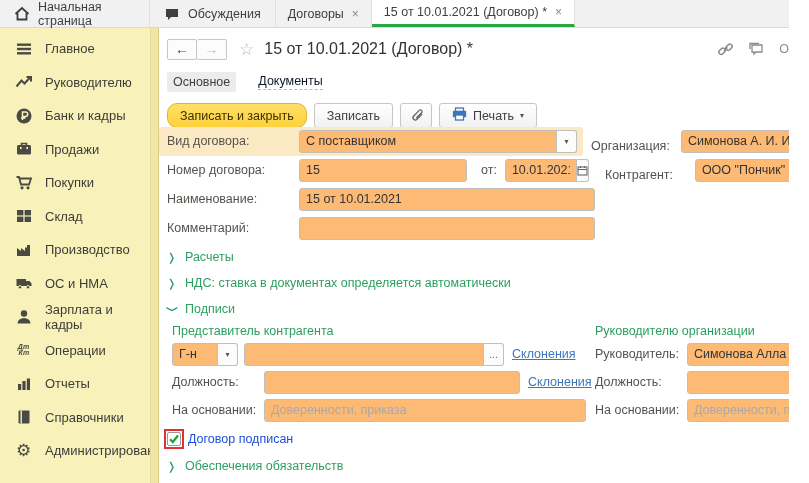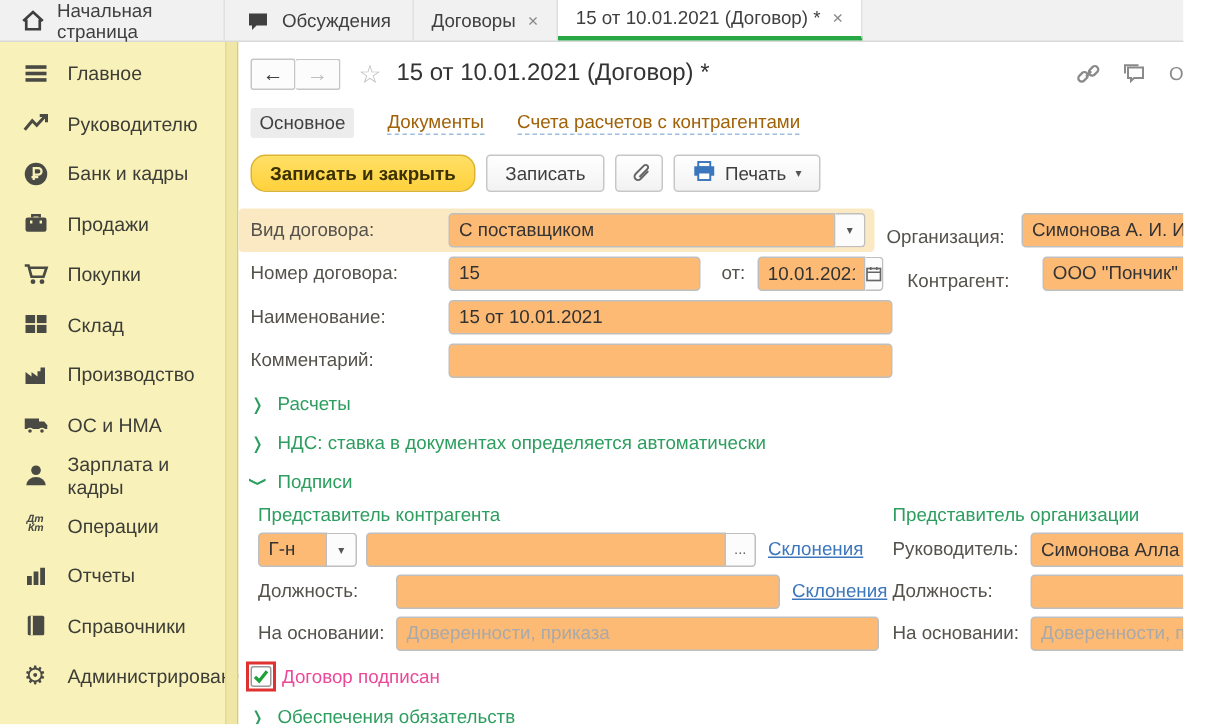--- a/index.html
+++ b/index.html
@@ -38,28 +38,28 @@
   .nav-btn { width:30px; height:21px; border:1px solid #c6c6c6; background:#fcfcfc; display:inline-flex;
     align-items:center; justify-content:center; font-size:14px; color:#3f3f3f; border-radius:2px; }
   .nav-btn.fwd { color:#c0c0c0; border-left:none; }
   .star { color:#b9b9b9; font-size:17px; margin:0 10px 0 12px; }
   .doc-title { font-size:16px; color:#333; white-space:nowrap; }
   .corner { margin-left:auto; display:flex; align-items:center; gap:14px; padding-right:0; color:#8a8a8a; }
   .corner .cicon { width:17px; height:17px; display:inline-flex; }
   .corner-text { font-size:12.5px; color:#8a8a8a; }
 
   .nav-tabs { display:flex; align-items:center; gap:22px; margin-top:9px; height:22px; font-size:12.5px; }
-  .nav-tab { color:#a16207; border-bottom:1px dashed #9dbede; padding-bottom:1px; cursor:pointer; white-space:nowrap; }
+  .nav-tab { color:#0f172a; border-bottom:1px dashed #9dbede; padding-bottom:1px; cursor:pointer; white-space:nowrap; }
   .nav-tab.active { color:#3f3f3f; background:#ececec; border-bottom:none; padding:3px 6px; border-radius:2px; }
 
   .toolbar { display:flex; align-items:center; gap:7px; margin-top:9px; height:27px; }
   .btn { height:25px; border:1px solid #c6c6c6; background:linear-gradient(#ffffff,#f2f2f2);
     border-radius:3px; font-size:12.5px; color:#3f3f3f; display:inline-flex; align-items:center;
     justify-content:center; padding:0 12px; gap:6px; font-family:"Liberation Sans",sans-serif; }
-  .btn.primary { background:linear-gradient(#ffdf66,#ffd23c); border-color:#dcb433; font-weight:bold; color:#3a3000;border-radius:10px; }
+  .btn.primary { background:linear-gradient(#ffdf66,#ffd23c); border-color:#dcb433; font-weight:normal; color:#3a3000;border-radius:10px; }
   .btn.iconbtn { width:32px; padding:0; }
   .caret { font-size:8px; color:#555; }
 
   
   .frow { display:flex; align-items:center; height:24px; margin-top:5px; font-size:12.5px; color:#55524c; }
   .lab { width:132px; flex:0 0 132px; white-space:nowrap; }
   .inp { height:23px; border:1px solid #bfbfbf; border-radius:3px; font-size:12.5px; color:#333;
     padding:0 6px; font-family:"Liberation Sans",sans-serif; background:#fdba74; outline:none; }
   .inp::placeholder { color:#a9a9a9; }
   .sel-btn { width:20px; height:23px; border:1px solid #bfbfbf; border-left:none; border-radius:0 3px 3px 0;
@@ -78,21 +78,21 @@
 
   .sig-heads { display:flex; margin-top:6px; font-size:12.5px; color:#2d9e5f; }
   .sig-heads .lh { width:428px; flex:0 0 428px; padding-left:5px; }
   .sigrow { display:flex; align-items:center; height:24px; margin-top:4px; font-size:12.5px; color:#55524c; }
   .sig-left { width:428px; flex:0 0 428px; display:flex; align-items:center; padding-left:5px; }
   .sig-lab { width:92px; flex:0 0 92px; }
   .decl { color:#3c76bc; text-decoration:underline; margin-left:8px; white-space:nowrap; }
   .dots-btn { width:20px; height:23px; border:1px solid #bfbfbf; border-left:none; border-radius:0 3px 3px 0;
     background:#fcfcfc; font-size:10px; color:#666; display:inline-flex; align-items:center; justify-content:center; }
 
-  .chkrow { display:flex; align-items:center; margin-top:7px; height:20px; font-size:12.5px; color:#ec4899; }
+  .chkrow { display:flex; align-items:center; margin-top:7px; height:20px; font-size:12.5px; color:#1d4ed8; }
   .annot { border:2px solid #e03131; padding:1px; display:inline-flex; margin-left:-3px; }
   .chk { width:14px; height:14px; border:1px solid #9a9a9a; border-radius:2px; background:#fff;
     display:inline-flex; align-items:center; justify-content:center; }
 </style>
 </head>
 <body>
 
 <div class="app">
 
   <div class="topbar">
@@ -276,21 +276,20 @@
                 </g>
               </svg>
           </span>
           <span class="corner-text">О</span>
         </span>
       </div>
 
       <div class="nav-tabs">
         <span class="nav-tab active">Основное</span>
         <span class="nav-tab">Документы</span>
-        <span class="nav-tab">Счета расчетов с контрагентами</span>
       </div>
 
       <div class="toolbar">
         <button class="btn primary">Записать и закрыть</button>
         <button class="btn">Записать</button>
         <button class="btn iconbtn">
           <span>
             <svg width="15" height="15" viewBox="0 0 15 15">
                 <path d="M12.2 4.6 L7 9.8 a2.3 2.3 0 0 1 -3.3 -3.3 l5.6 -5.6 a1.6 1.6 0 0 1 2.3 2.3 L6.3 8.5" fill="none" stroke="#666" stroke-width="1.3" transform="translate(1,2.5)"></path>
               </svg>
@@ -304,21 +303,21 @@
                   <rect x="1.5" y="4.5" width="12" height="5" fill="#3c76bc"></rect>
                   <rect x="3.5" y="8" width="8" height="5" fill="#fff"></rect>
                 </g>
               </svg>
           </span>
           <span>Печать</span>
           <span class="caret">▾</span>
         </button>
       </div>
 
-      <div class="frow" style="margin-top:12px;">
+      <div class="frow" style="margin-top:0;">
         <div class="row-hl">
           <span class="lab">Вид договора:</span>
           <input class="inp join" style="width: 258px;" value="С поставщиком">
           <span class="sel-btn">▾</span>
         </div>
         <div class="rgroup" style="margin-left:8px;">
           <span class="rlab">Организация:</span>
           <input class="inp rinp" value="Симонова А. И. ИП" style="">
         </div>
       </div>
@@ -360,21 +359,21 @@
         <span class="chev">❭</span>
         <span>НДС: ставка в документах определяется автоматически</span>
       </div>
       <div class="section">
         <span class="chev open">❭</span>
         <span>Подписи</span>
       </div>
 
       <div class="sig-heads">
         <span class="lh">Представитель контрагента</span>
-        <span>Представитель организации</span>
+        <span>Руководителю организации</span>
       </div>
 
       <div class="sigrow">
         <div class="sig-left">
           <input class="inp join" style="width: 46px;" value="Г-н">
           <span class="sel-btn">▾</span>
           <input class="inp join" style="width: 240px; margin-left: 6px;" value="">
           <span class="dots-btn">...</span>
           <span class="decl">Склонения</span>
         </div>

